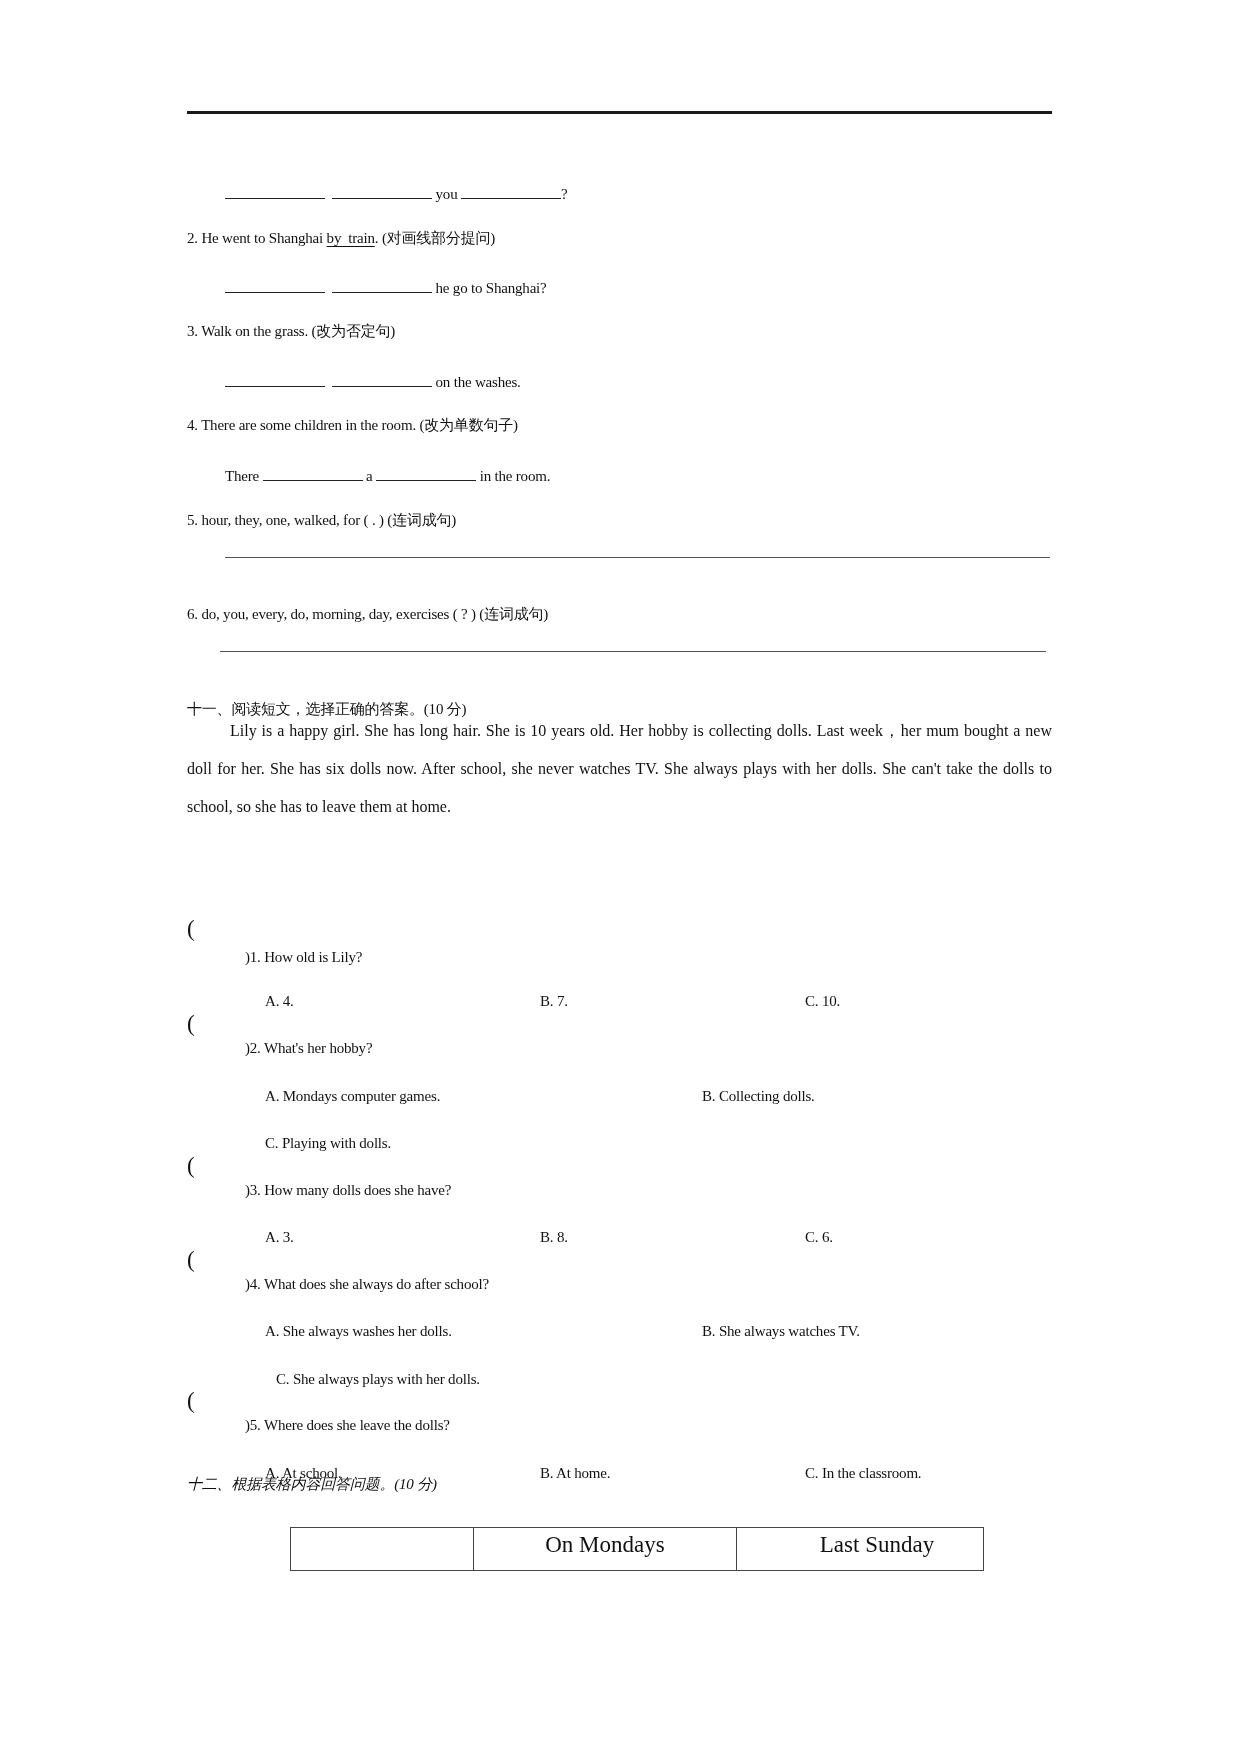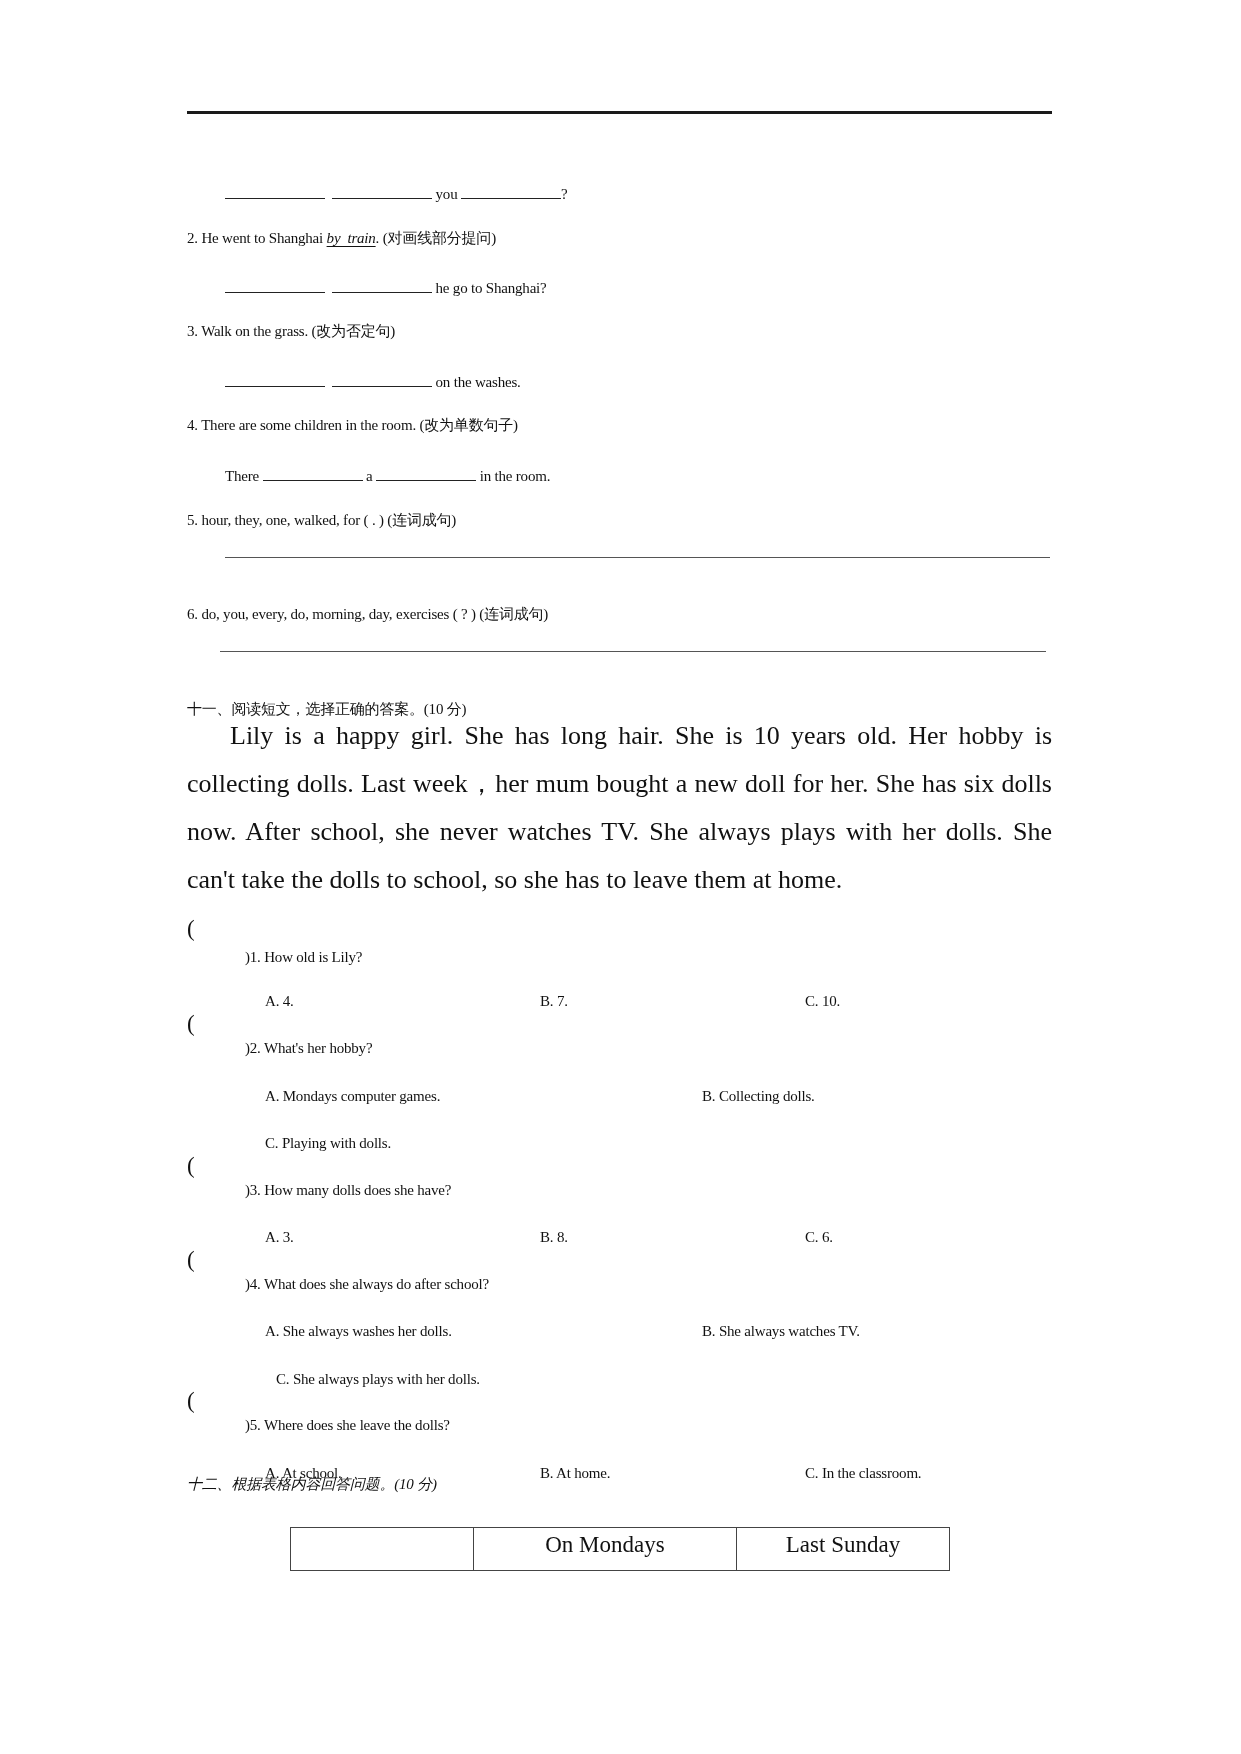--- a/index.html
+++ b/index.html
@@ -6,41 +6,41 @@
   body { width: 1241px; height: 1754px; position: relative; overflow: hidden;
          font-family: "Liberation Serif", "DejaVu Serif", serif; color: #111; }
   .top-rule { position: absolute; left: 187px; top: 111px; width: 865px; height: 0;
               border-top: 3px solid #1a1a1a; }
   .line { position: absolute; font-size: 15px; line-height: 30px; white-space: nowrap; letter-spacing: -0.2px; margin-top: 24px; }
   .blank { display: inline-block; border-bottom: 1.3px solid #222; height: 22px; vertical-align: baseline; }
   .b8 { width: 100px; }
   .gap { display: inline-block; width: 7px; }
   .ul { text-decoration: underline; text-underline-offset: 3px; }
   .answer-line { position: absolute; height: 0; border-top: 1.5px solid #555; }
-  .para { position: absolute; left: 187px; width: 865px; font-size: 26px; line-height: 48px; text-align: justify; }
+  .para { position: absolute; left: 187px; width: 865px; font-size: 16px; line-height: 38px; text-align: justify; }
   .para .indent { display: inline-block; width: 43px; }
   .paren { position: absolute; font-size: 23px; line-height: 30px; }
   table.info { position: absolute; left: 290px; top: 1527px; border-collapse: collapse; font-size: 23px; }
   table.info td { border: 1.5px solid #444; height: 42px; padding: 0; text-align: center; vertical-align: top; line-height: 34px; }
 </style>
 </head>
 <body>
 
 <div class="top-rule"></div>
 
 <div class="line" style="left:225px; top:152px;">
   <span class="blank b8"></span><span class="gap"></span><span class="blank b8"></span>
   <span>you</span>
   <span class="blank b8"></span><span>?</span>
 </div>
 
 <div class="line" style="left:187px; top:199px;">
   <span>2.</span>
   <span>He went to Shanghai</span>
-  <span class="ul" style="white-space:pre;font-style:italic;">by  train</span><span>.</span>
+  <span class="ul" style="white-space:pre;">by  train</span><span>.</span>
   <span>(对画线部分提问)</span>
 </div>
 <div class="line" style="left:225px; top:246px;">
   <span class="blank b8"></span><span class="gap"></span><span class="blank b8"></span>
   <span>he go to Shanghai?</span>
 </div>
 
 <div class="line" style="left:187px; top:292px;">3. Walk on the grass. (改为否定句)</div>
 <div class="line" style="left:225px; top:340px;">
   <span class="blank b8"></span><span class="gap"></span><span class="blank b8"></span>
@@ -96,16 +96,16 @@
 <div class="line" style="left:265px; top:1434px;">A. At school.</div>
 <div class="line" style="left:540px; top:1434px;">B. At home.</div>
 <div class="line" style="left:805px; top:1434px;">C. In the classroom.</div>
 
 <div class="line" style="left:187px; top:1445px;font-style:italic;">十二、根据表格内容回答问题。(10 分)</div>
 <table class="info">
   <tbody>
       <tr>
     <td style="width:182px;"></td>
     <td style="width:262px;">On Mondays</td>
-    <td style="width:212px;">Last Sunday</td>
+    <td style="width:212px;padding-left:34px;">Last Sunday</td>
   </tr>
 </tbody>
   </table>
 
 </body></html>

